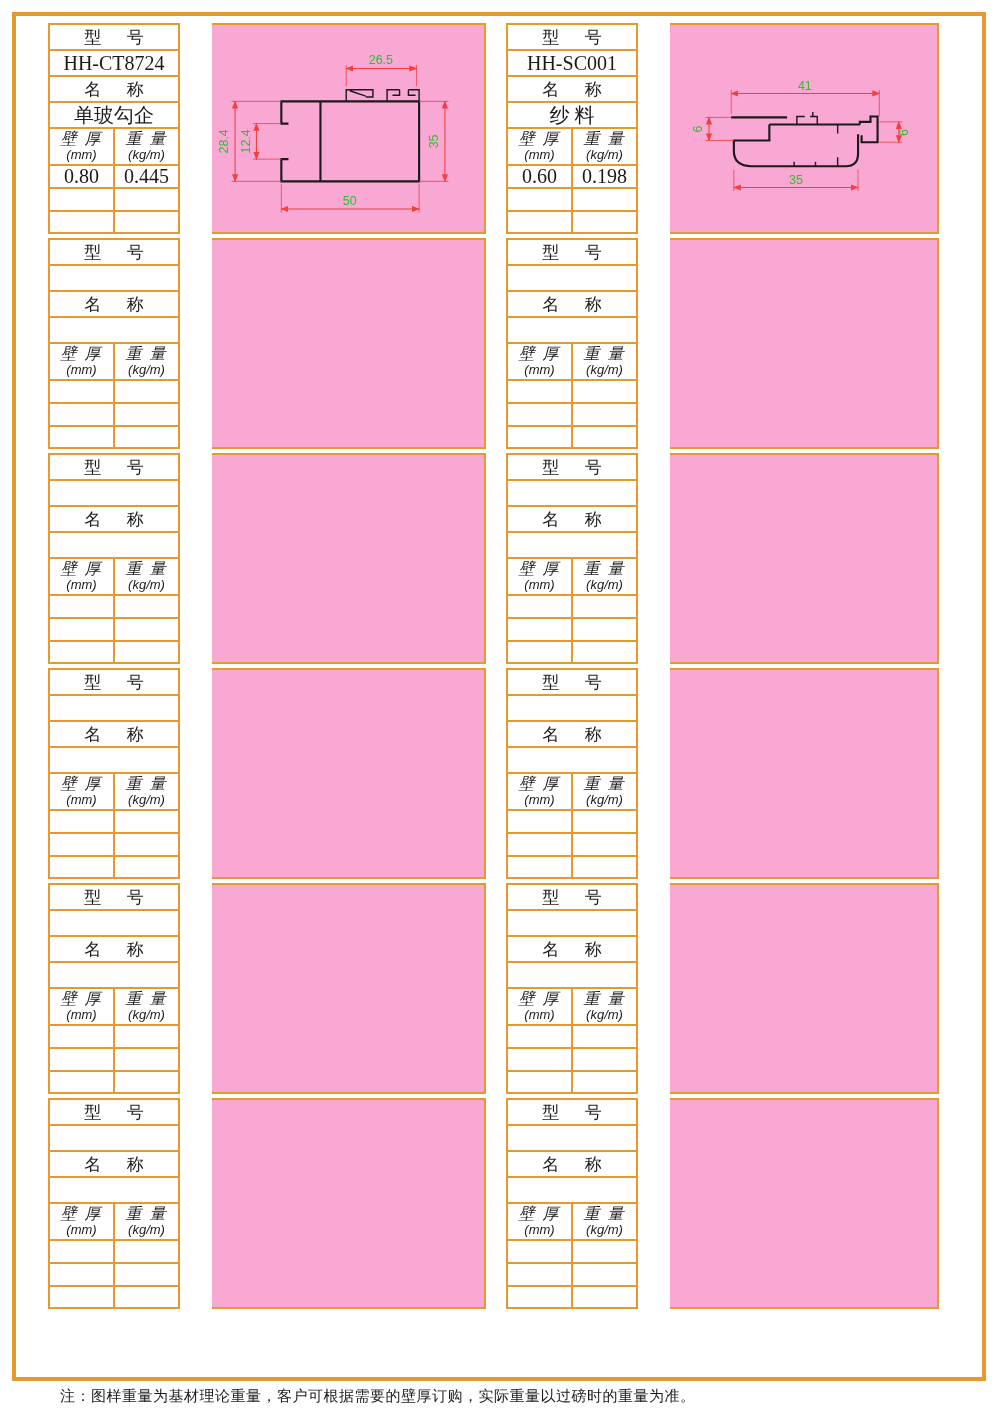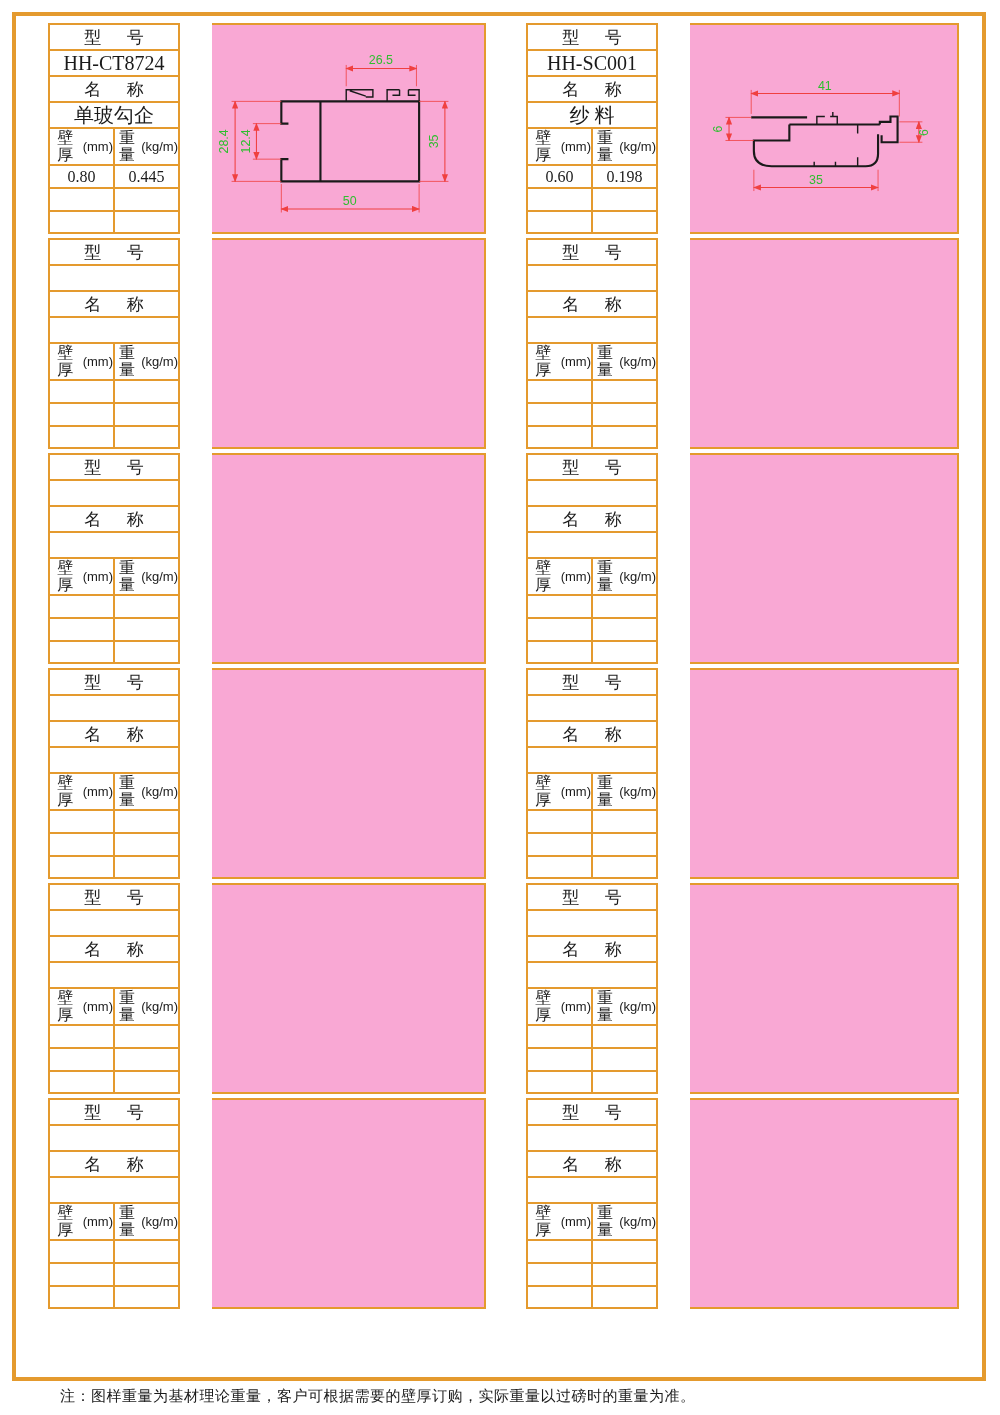--- a/index.html
+++ b/index.html
@@ -9,21 +9,21 @@
   }
   .frame {
     position:absolute; left:12px; top:12px; width:974px; height:1369px;
     border:4px solid #E49A2E; box-sizing:border-box; background:#fff;
   }
   .titlebar {
     height:55px; background:#FAC87A; border-bottom:4px solid #E49A2E;
     display:flex; align-items:center; padding-left:18px; box-sizing:border-box;
   }
   .title { font-size:30px; font-weight:bold; letter-spacing:1px; white-space:nowrap; }
-  .content { display:flex; gap:40px; padding:7px 0 0 32px; }
+  .content { display:flex; gap:20px; padding:7px 0 0 32px; }
   .col { display:flex; flex-direction:column; }
   .col-left  { width:438px; }
   .col-right { width:433px; }
   .block { display:flex; height:211px; margin-bottom:4px; box-sizing:border-box; }
   .spec {
     width:132px; flex:0 0 132px; border:2px solid #E49A2E; box-sizing:border-box;
     display:flex; flex-direction:column; background:#fff;
   }
   .draw {
     flex:1; border:2px solid #E49A2E; border-left:none; box-sizing:border-box;
@@ -31,29 +31,29 @@
   }
   .draw svg { display:block; width:100%; height:100%; }
   .row {
     border-bottom:2px solid #E49A2E; box-sizing:border-box;
     display:flex; align-items:center; justify-content:center;
     text-align:center; overflow:hidden;
   }
   .r-label { height:26px; flex:0 0 26px; font-size:17px; white-space:pre; }
   .r-value { height:26px; flex:0 0 26px; font-size:20px; white-space:pre; }
   .r-head  { height:37px; flex:0 0 37px; padding:0; }
-  .r-data  { height:23px; flex:0 0 23px; font-size:16px; padding:0; }
+  .r-data  { height:23px; flex:0 0 23px; font-size:20px; padding:0; }
   .r-last  { flex:1 1 auto; border-bottom:none; }
   .row.split { padding:0; }
   .cell {
     flex:1 1 auto; height:100%; display:flex; align-items:center;
     justify-content:center; box-sizing:border-box;
   }
   .cell.first { flex:0 0 65px; border-right:2px solid #E49A2E; }
-  .hcell { flex-direction:row; justify-content:center; line-height:1.05; }
+  .hcell { flex-direction:column; justify-content:center; line-height:1.05;font-style:italic; }
   .hcell .t1 { font-size:16px; letter-spacing:2px; }
   .hcell .t2 { font-size:13px; font-family:"Liberation Sans","DejaVu Sans",sans-serif;text-align:center; }
   .note {
     position:absolute; left:60px; top:1387px; font-size:15px;
     letter-spacing:0.5px; white-space:nowrap;
   }
   
   .pf   { stroke:#1a1a1a; stroke-width:2.4; fill:none; stroke-linejoin:miter; }
   .pf-thin { stroke:#1a1a1a; stroke-width:1.6; fill:none; }
   .dim  { stroke:#F04040; stroke-width:1.2; fill:none; }

